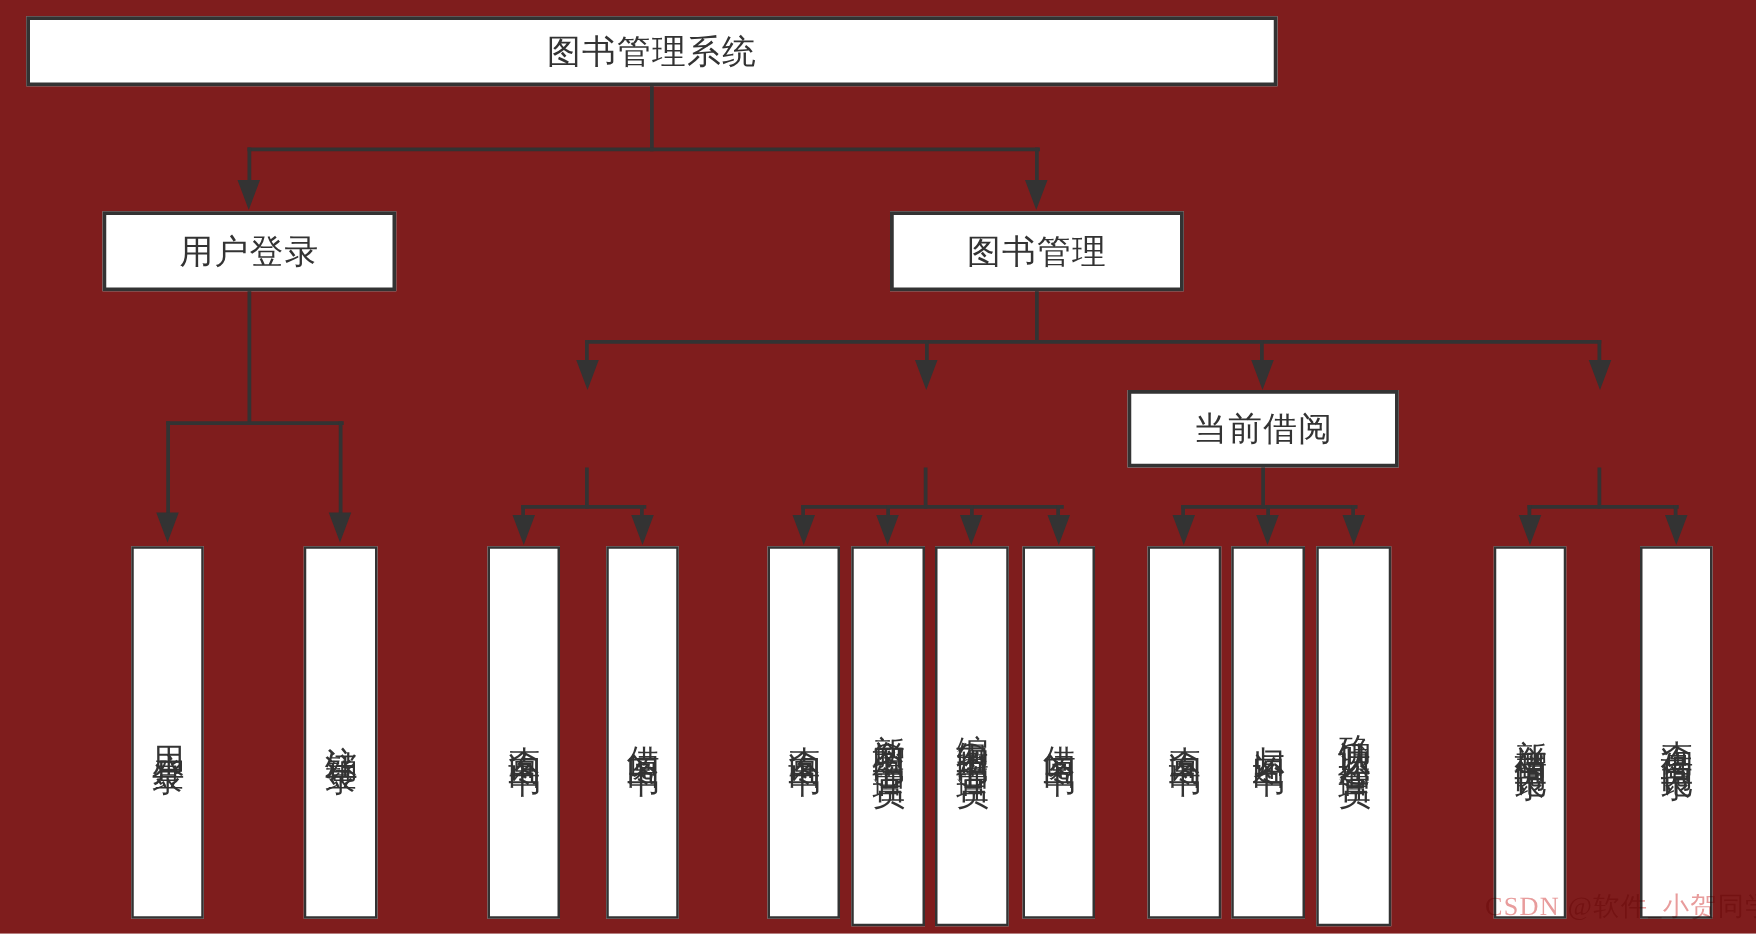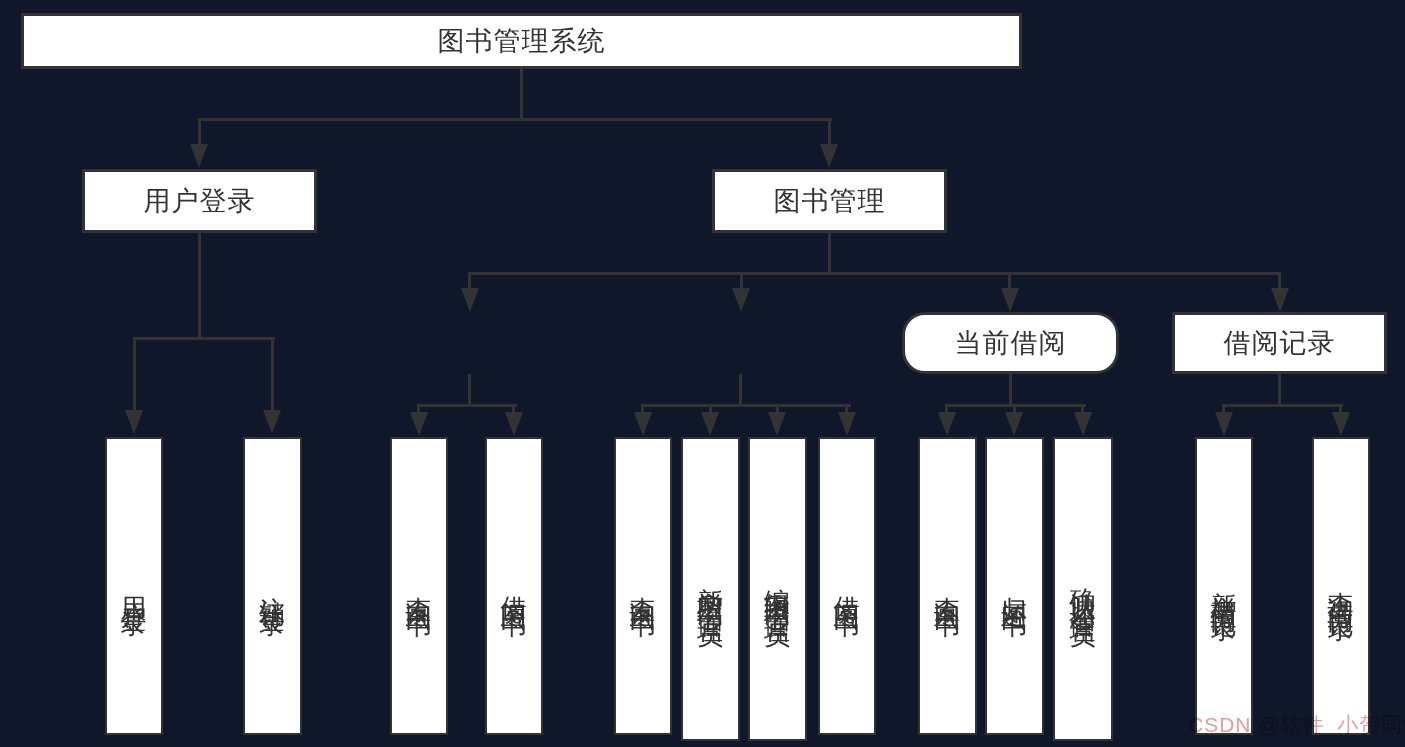--- a/index.html
+++ b/index.html
@@ -1,18 +1,18 @@
 <!DOCTYPE html>
 <html><head>
 <meta charset="utf-8">
 <style>
   html,body{margin:0;padding:0;background:#ffffff;}
   .canvas{
-    position:relative;width:1405px;height:747px;background:#0f172a;overflow:hidden;
-    font-family:Liberation Sans, sans-serif;color:#333333;
+    position:relative;width:1405px;height:747px;background:#7f1d1d;overflow:hidden;
+    font-family:Liberation Serif, serif;color:#333333;
   }
   .hbox{
     position:absolute;box-sizing:border-box;border:3px solid #333333;background:#ffffff;
     display:flex;align-items:center;justify-content:center;
     font-size:27px;letter-spacing:1px;white-space:nowrap;
   }
   .vbox{
     position:absolute;box-sizing:border-box;border:2px solid #333333;background:#ffffff;
     display:flex;align-items:center;justify-content:center;
   }
@@ -66,25 +66,22 @@
   <div class="line" style="left:469px;top:272px;width:812px;height:3px;"></div>
   <div class="line" style="left:468px;top:272px;width:3px;height:20px;"></div>
   <div class="arrow" style="left:461px;top:288px;"></div>
   <div class="line" style="left:740px;top:272px;width:3px;height:20px;"></div>
   <div class="arrow" style="left:732px;top:288px;"></div>
   <div class="line" style="left:1008px;top:272px;width:3px;height:20px;"></div>
   <div class="arrow" style="left:1001px;top:288px;"></div>
   <div class="line" style="left:1278px;top:272px;width:3px;height:20px;"></div>
   <div class="arrow" style="left:1271px;top:288px;"></div>
 
-  <div class="hbox" style="left:902px;top:312px;width:217px;height:62px;border-radius:23px;">
+  <div class="hbox" style="left:902px;top:312px;width:217px;height:62px;">
     <span>当前借阅</span>
-  </div>
-  <div class="hbox" style="left:1172px;top:312px;width:215px;height:62px;">
-    <span>借阅记录</span>
   </div>
 
   <div class="line" style="left:468px;top:374px;width:3px;height:33px;"></div>
   <div class="line" style="left:417px;top:404px;width:100px;height:3px;"></div>
   <div class="line" style="left:417px;top:404px;width:3px;height:10px;"></div>
   <div class="arrow" style="left:410px;top:412px;"></div>
   <div class="line" style="left:512px;top:404px;width:3px;height:10px;"></div>
   <div class="arrow" style="left:505px;top:412px;"></div>
 
   <div class="line" style="left:739px;top:374px;width:3px;height:33px;"></div>

